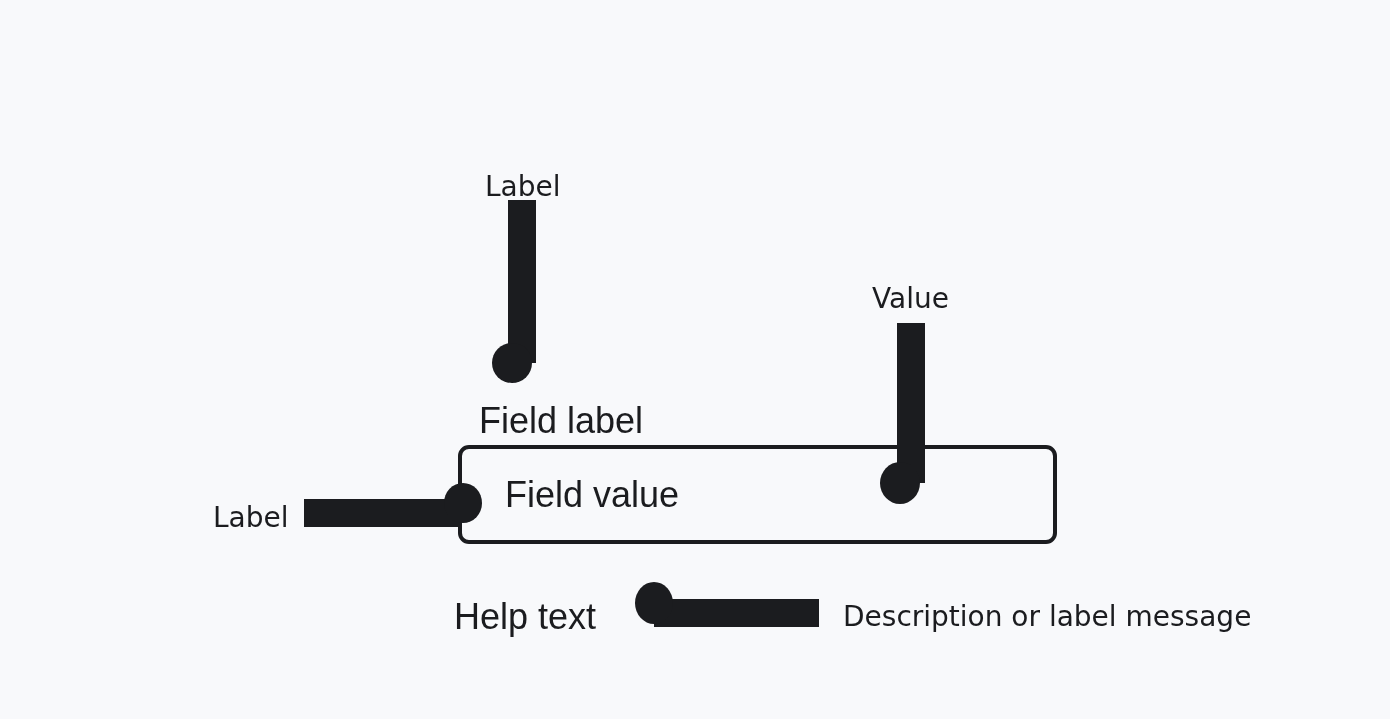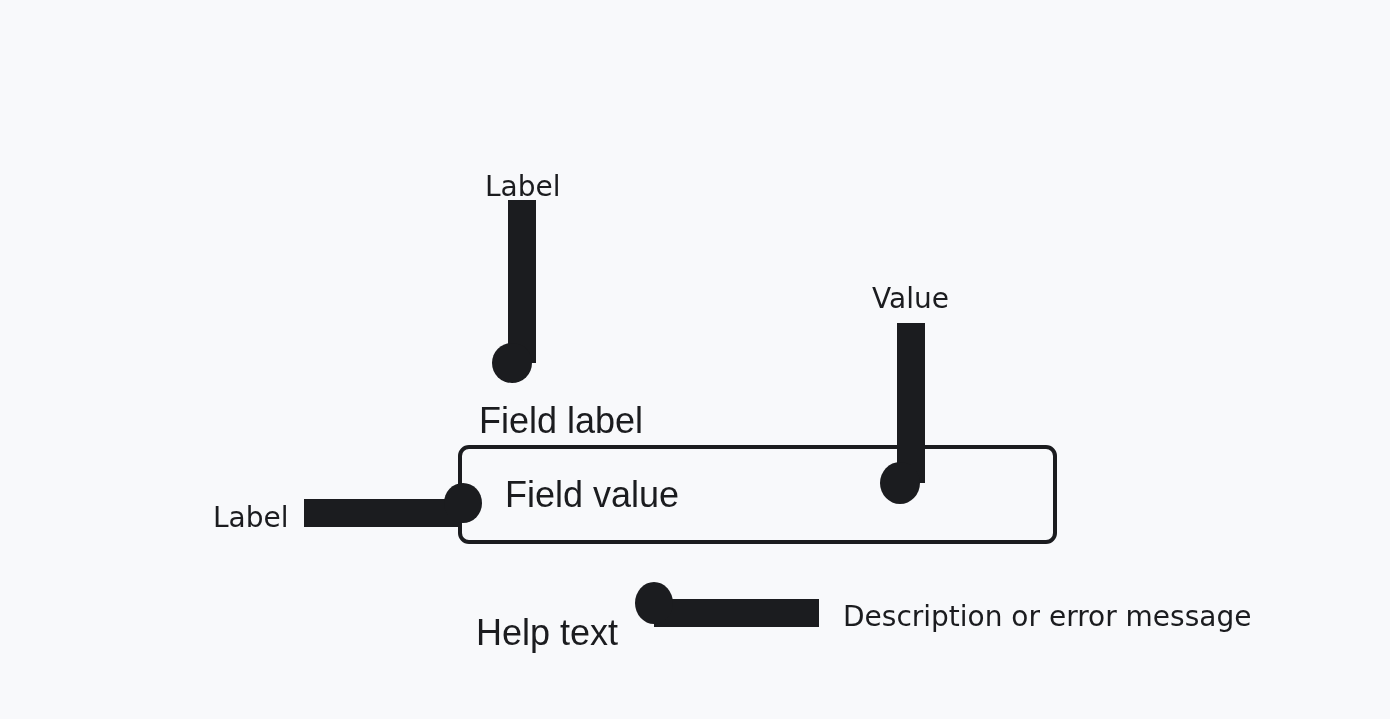--- a/index.html
+++ b/index.html
@@ -67,21 +67,21 @@
   }
   
   .over { z-index: 2; }
 
   
   .ann-value  { left: 171px; top: 460px; }
   .line-value { left: 276px; top: 471px; width: 156px; height: 6px; }
   .dot-value  { left: 416px; top: 455px; width: 38px; height: 40px; }
 
   
-  .comp-help  { left: 434px; top: 557px; margin-top: 16px; }
+  .comp-help  { left: 412px; top: 557px; }
   .dot-help   { left: 607px; top: 554px; width: 38px; height: 42px; }
   .line-help  { left: 626px; top: 571px; width: 165px; height: 6px; }
   .ann-desc   { left: 801px; top: 559px; }
 </style>
 </head>
 <body>
 
 <div class="stage">
 
   <span class="ann ann-label">Label</span>
@@ -97,15 +97,15 @@
     <span class="comp comp-value">Field value</span>
   </div>
 
   <span class="ann ann-value">Label</span>
   <div class="hline line-value"></div>
   <div class="dot dot-value over"></div>
 
   <span class="comp comp-help">Help text</span>
   <div class="hline line-help"></div>
   <div class="dot dot-help over"></div>
-  <span class="ann ann-desc">Description or error message</span>
+  <span class="ann ann-desc">Description or label message</span>
 
 </div>
 
 </body></html>

